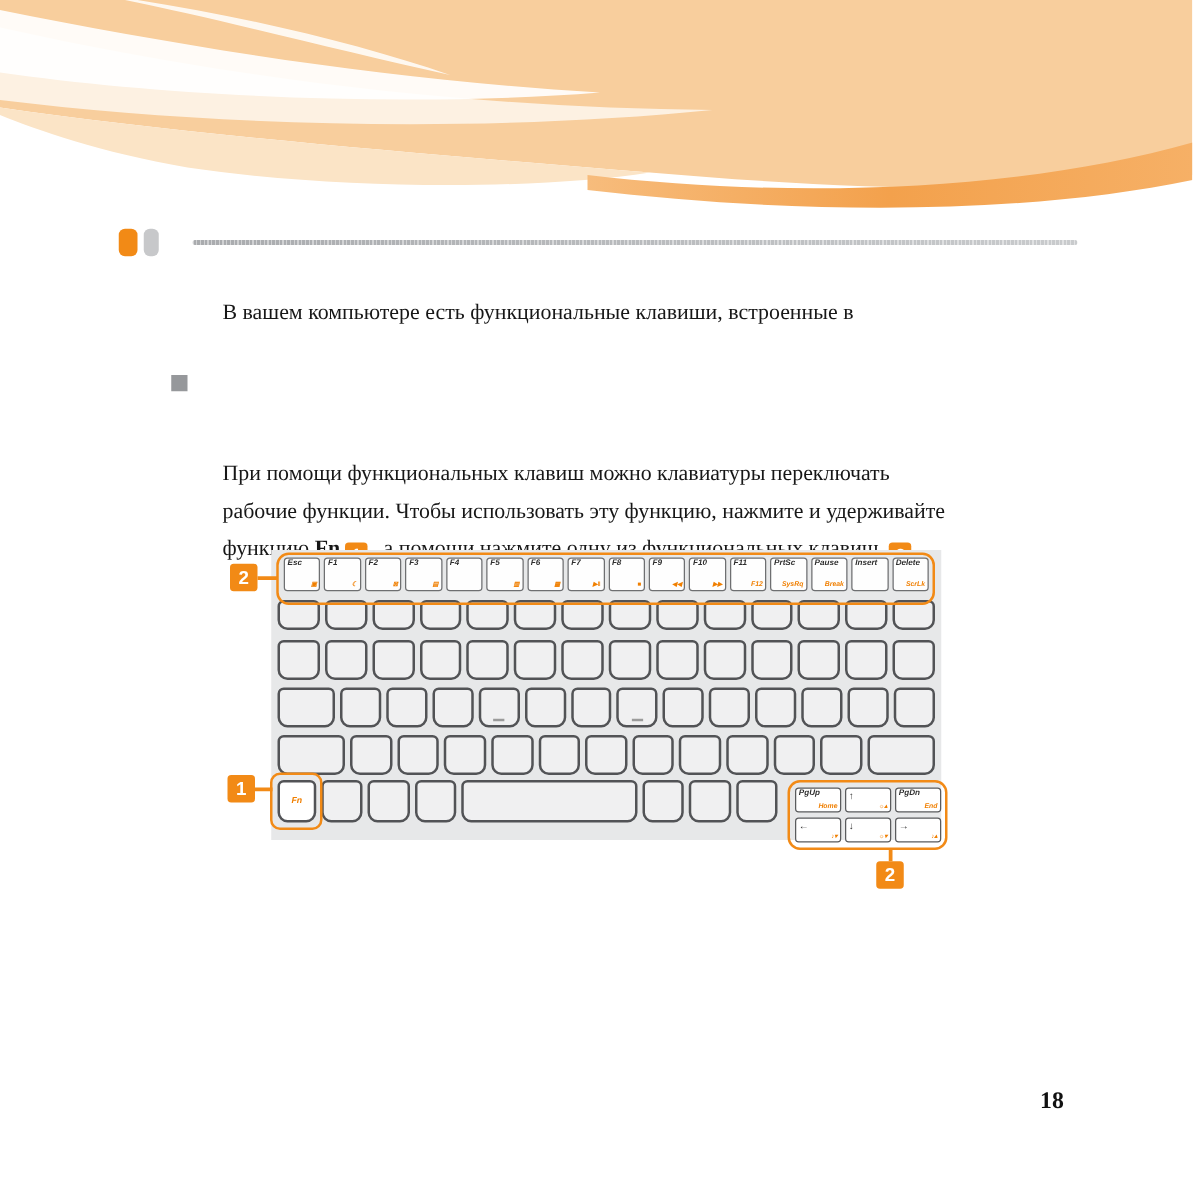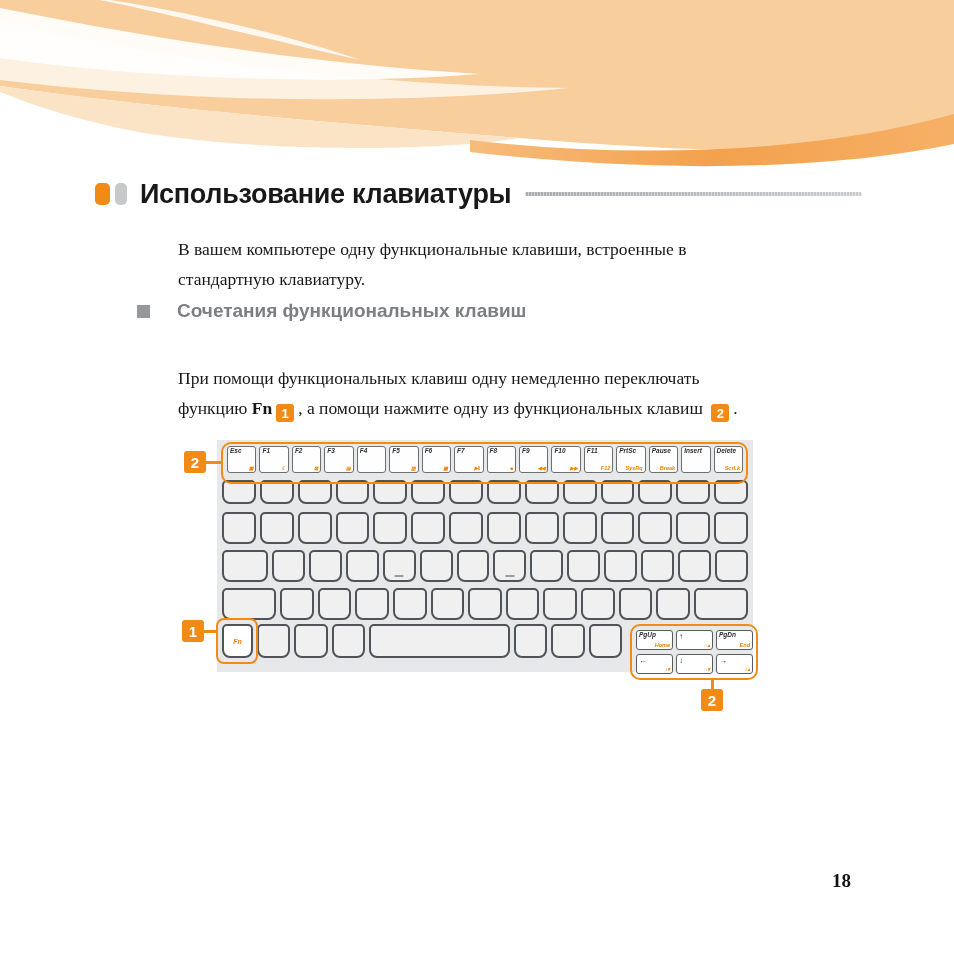--- a/index.html
+++ b/index.html
@@ -72,36 +72,34 @@
     <path fill="#FDF1E2" d="M0,22 C180,62 370,86 570,88 C390,106 180,102 0,80 Z"></path>
     <path fill="#FFFFFF" opacity="0.92" d="M0,8 C150,38 310,64 480,74 C330,86 140,78 0,58 Z"></path>
     <path fill="#FFFFFF" opacity="0.85" d="M110,0 C200,14 290,36 360,60 C270,40 170,14 100,0 Z"></path>
     <path fill="url(#gb)" d="M470,140 C640,160 820,152 954,114 L954,144 C820,172 640,172 470,152 Z"></path>
   </svg>
 
 
   <div class="section-head">
     <span class="sq orange"></span>
     <span class="sq gray"></span>
-    <h1 class="section-title">Использование клавиатуры</h1>
     <div class="rule"></div>
   </div>
 
   <p class="bodytext intro">
-    <span class="line">В вашем компьютере одну функциональные клавиши, встроенные в</span>
-    <span class="line">стандартную клавиатуру.</span>
+    <span class="line">В вашем компьютере есть функциональные клавиши, встроенные в</span>
   </p>
 
   <div class="subsection">
     <span class="bullet"></span>
-    <h2>Сочетания функциональных клавиш</h2>
   </div>
 
   <p class="bodytext para">
-    <span class="line">При помощи функциональных клавиш одну немедленно переключать</span>
+    <span class="line">При помощи функциональных клавиш можно клавиатуры переключать</span>
+    <span class="line">рабочие функции. Чтобы использовать эту функцию, нажмите и удерживайте</span>
     <span class="line">
       <span>функцию </span><span class="fnb">Fn</span><span class="badge">1</span><span>, а помощи нажмите одну из функциональных клавиш </span><span class="badge">2</span><span>.</span>
     </span>
   </p>
 
   <div class="kb">
     <div class="fnrow" id="fnrow">
         <div class="fnk">
           <span class="kl">Esc</span>
           <span class="ks">▣</span>

